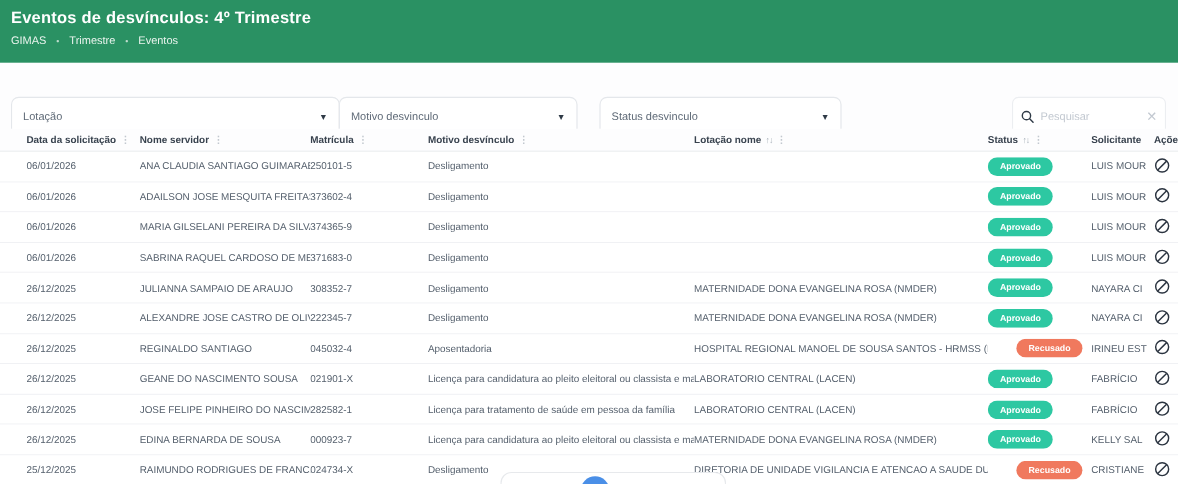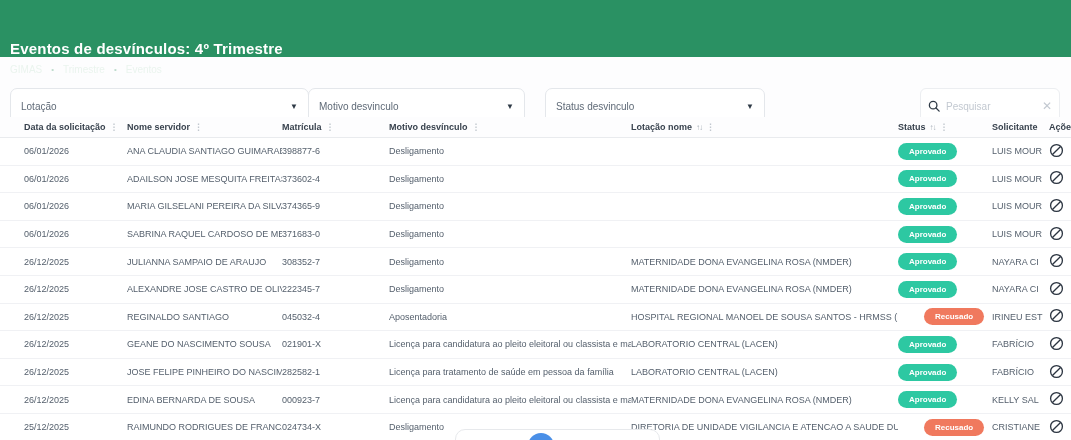--- a/index.html
+++ b/index.html
@@ -2,21 +2,21 @@
 <html><head>
 <meta charset="utf-8">
 <style>
   * { margin:0; padding:0; box-sizing:border-box; }
   html,body { width:1071px; height:440px; overflow:hidden; background:#fdfdfe;
     font-family:"Liberation Sans", sans-serif; }
 
   
   .page-header { position:absolute; left:0; top:0; width:1071px; height:57px;
     background:#2a9163; color:#fff; padding:8px 10px 0 10px; }
-  .page-title { font-size:15px; font-weight:bold; letter-spacing:.2px;margin-top:32px; }
+  .page-title { font-size:15px; font-weight:bold; letter-spacing:.2px; }
   .breadcrumb { margin-top:7px; font-size:10px; display:flex; align-items:center; gap:9px;
     color:#eaf4ee; }
   .crumb { cursor:pointer; }
   .crumb-sep { font-size:8px; color:#bfdccd; }
 
   
   .dropdown { position:absolute; height:36px; background:#fff; border:1px solid #e4e7eb;
     border-radius:7px; display:flex; align-items:center; justify-content:space-between;
     padding:3px 10px; font-size:10px; color:#5f6a77; box-shadow:0 1px 1px rgba(0,0,0,.02);gap:26px; }
   .dd-lotacao { left:10px; top:88px; width:299px; }
@@ -128,21 +128,21 @@
     </div>
     <div class="th">
       <span>Ações</span>
     </div>
   </div>
 
 <div class="tbody">
     <div class="row grid-cols">
       <div class="cell">06/01/2026</div>
       <div class="cell">ANA CLAUDIA SANTIAGO GUIMARAES</div>
-      <div class="cell">398877-6</div>
+      <div class="cell">250101-5</div>
       <div class="cell">Desligamento</div>
       <div class="cell"></div>
       <div class="cell"><span class="pill pill-approved">Aprovado</span></div>
       <div class="cell">LUIS MOUR</div>
       <div class="cell"><svg class="action-btn" viewBox="0 0 16 16">
           <circle cx="8" cy="8" r="6.3" fill="none" stroke="#2b3440" stroke-width="1.4"></circle>
           <line x1="3.7" y1="12.3" x2="12.3" y2="3.7" stroke="#2b3440" stroke-width="1.4"></line>
         </svg></div>
     </div>
     <div class="row grid-cols">

